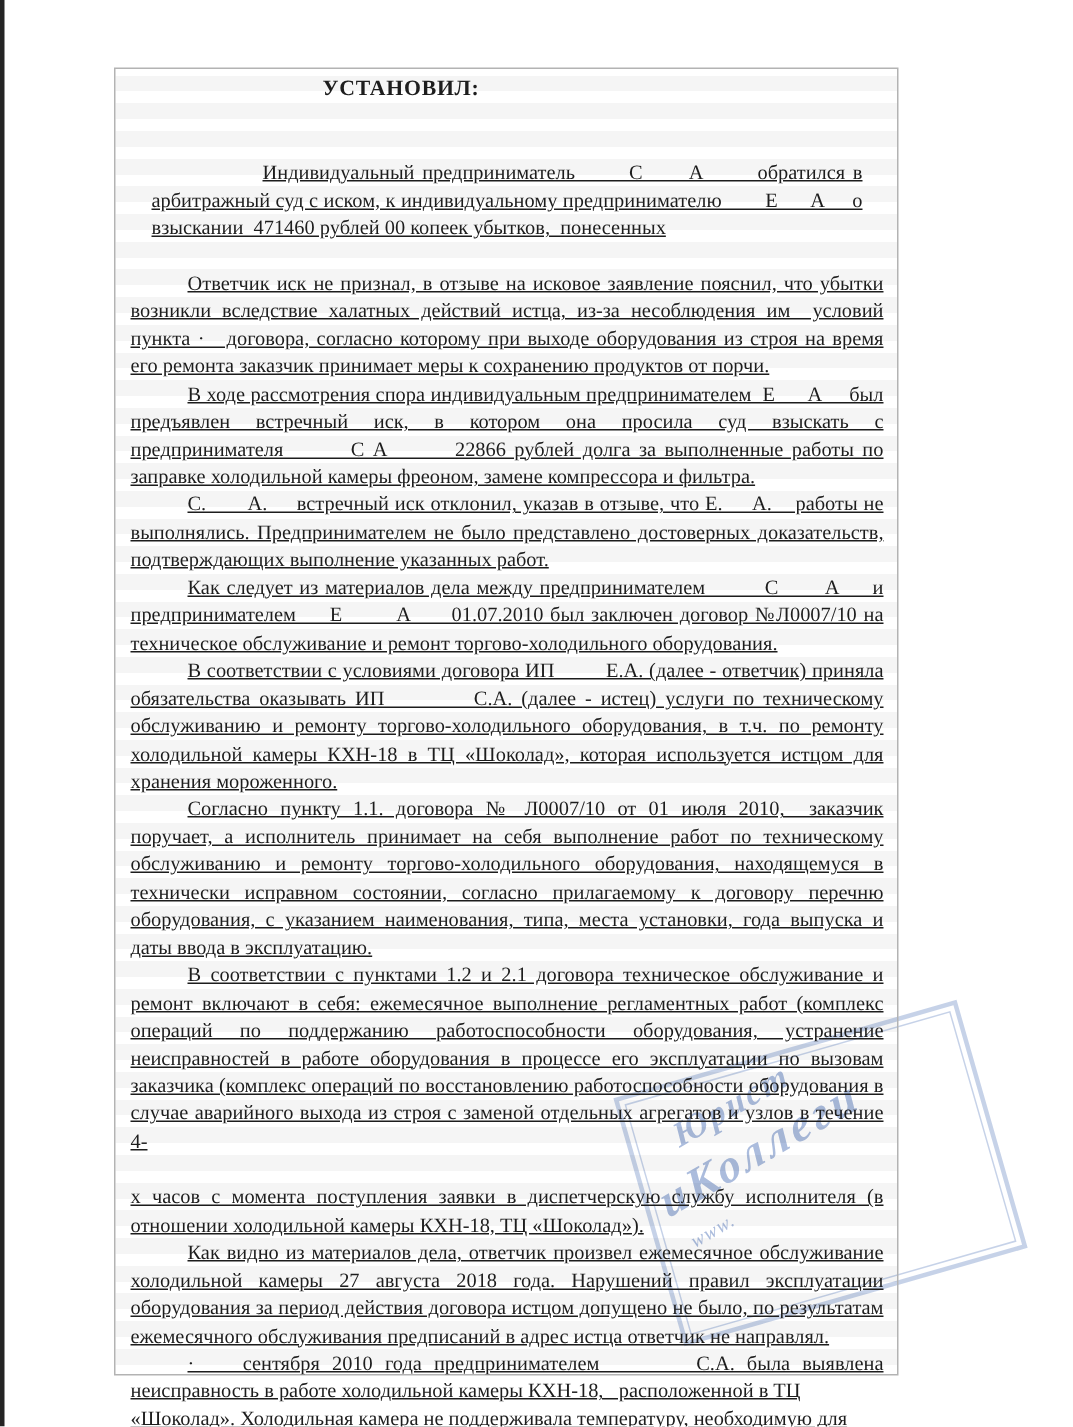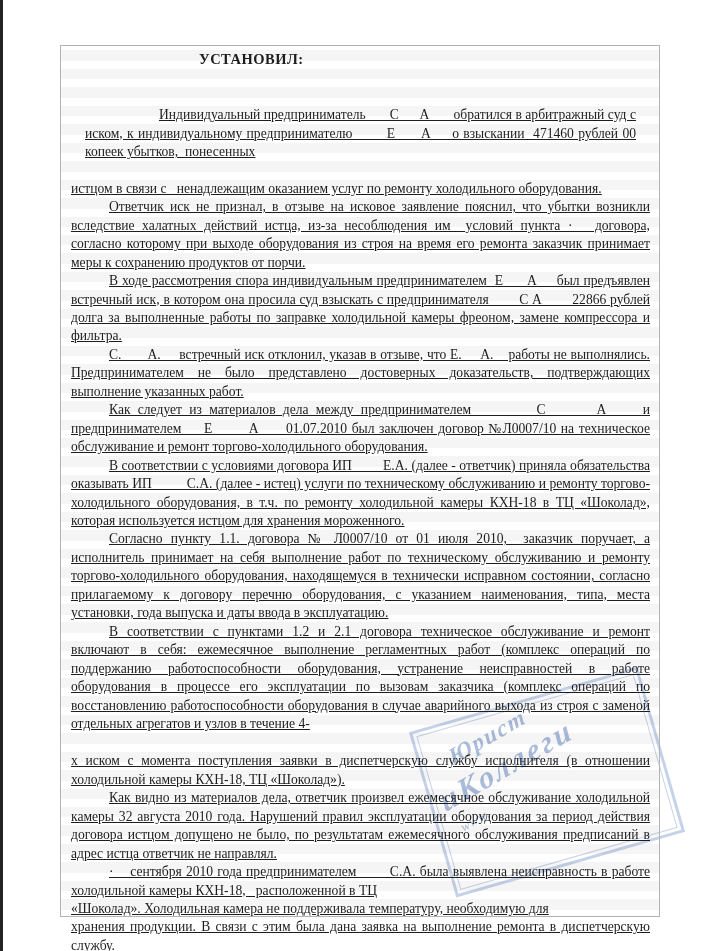--- a/index.html
+++ b/index.html
@@ -39,22 +39,22 @@
     color: rgba(147, 169, 211, 0.78);
     font-style: italic;
     line-height: 1.05;
   }
   .stamp-line1 { font-size: 23px; font-weight: bold; letter-spacing: 2px; margin-left: 26px; }
   .stamp-line2 { font-size: 31px; font-weight: bold; letter-spacing: 3px; margin-top: 6px; }
   .stamp-line3 { font-size: 13px; letter-spacing: 1px; margin-top: 8px; margin-left: 8px; }
   
   .sheet {
     position: absolute;
-    left: 60px; top: 45px;
-    width: 600px; height: 872px;
+    left: 76px; top: 45px;
+    width: 523px; height: 872px;
     box-sizing: border-box;
     border: 1px solid #b3b3b3;
     padding: 4px 9px 0 10px;
     color: #1d1d1d;
     font-size: 13.6px;
     line-height: 18.45px;
     text-align: justify;
     background-image: repeating-linear-gradient(
       to bottom,
       transparent 0px, transparent 4.5px,
@@ -89,26 +89,25 @@
     <div class="stamp-line1">Юрист</div>
     <div class="stamp-line2">иКоллеги</div>
     <div class="stamp-line3">www.</div>
   </div>
 </div>
 
 <div class="sheet">
   <p class="doc-title">УСТАНОВИЛ:</p>
 
   <p class="para lead">Индивидуальный предприниматель&nbsp;&nbsp;&nbsp;&nbsp;&nbsp;&nbsp;&nbsp;С&nbsp;&nbsp;&nbsp;&nbsp;&nbsp;&nbsp;А&nbsp;&nbsp;&nbsp;&nbsp;&nbsp;&nbsp;&nbsp;обратился в арбитражный суд с иском, к индивидуальному предпринимателю&nbsp;&nbsp;&nbsp;&nbsp;&nbsp;&nbsp;&nbsp;&nbsp;Е&nbsp;&nbsp;&nbsp;&nbsp;&nbsp;&nbsp;А&nbsp;&nbsp;&nbsp;&nbsp;&nbsp;о взыскании&nbsp; 471460 рублей 00 копеек убытков,&nbsp; понесенных</p>
-  <p class="para noindent">истцом в связи с&nbsp;&nbsp; ненадлежащим оказанием услуг по ремонту холодильного оборудования.</p>
   <p class="para indent">Ответчик иск не признал, в отзыве на исковое заявление пояснил, что убытки возникли вследствие халатных действий истца, из-за несоблюдения им&nbsp; условий пункта ·&nbsp;&nbsp;&nbsp;договора, согласно которому при выходе оборудования из строя на время его ремонта заказчик принимает меры к сохранению продуктов от порчи.</p>
   <p class="para indent">В ходе рассмотрения спора индивидуальным предпринимателем&nbsp; Е&nbsp;&nbsp;&nbsp;&nbsp;&nbsp;&nbsp;А&nbsp;&nbsp;&nbsp;&nbsp;&nbsp;был предъявлен встречный иск, в котором она просила суд взыскать с предпринимателя&nbsp;&nbsp;&nbsp;&nbsp;&nbsp;&nbsp;&nbsp;&nbsp;С А&nbsp;&nbsp;&nbsp;&nbsp;&nbsp;&nbsp;&nbsp;&nbsp;22866 рублей долга за выполненные работы по заправке холодильной камеры фреоном, замене компрессора и фильтра.</p>
   <p class="para indent">С.&nbsp;&nbsp;&nbsp;&nbsp;&nbsp;&nbsp;&nbsp;А.&nbsp;&nbsp;&nbsp;&nbsp;&nbsp;встречный иск отклонил, указав в отзыве, что Е.&nbsp;&nbsp;&nbsp;&nbsp;&nbsp;А.&nbsp;&nbsp;&nbsp;&nbsp;работы не выполнялись. Предпринимателем не было представлено достоверных доказательств, подтверждающих выполнение указанных работ.</p>
   <p class="para indent">Как следует из материалов дела между предпринимателем&nbsp;&nbsp;&nbsp;&nbsp;&nbsp;&nbsp;&nbsp;&nbsp;&nbsp;С&nbsp;&nbsp;&nbsp;&nbsp;&nbsp;&nbsp;&nbsp;А&nbsp;&nbsp;&nbsp;&nbsp;&nbsp;и предпринимателем&nbsp;&nbsp;&nbsp;&nbsp;&nbsp;Е&nbsp;&nbsp;&nbsp;&nbsp;&nbsp;&nbsp;&nbsp;&nbsp;А&nbsp;&nbsp;&nbsp;&nbsp;&nbsp;&nbsp;01.07.2010 был заключен договор №Л0007/10 на техническое обслуживание и ремонт торгово-холодильного оборудования.</p>
   <p class="para indent">В соответствии с условиями договора ИП&nbsp;&nbsp;&nbsp;&nbsp;&nbsp;&nbsp;&nbsp;&nbsp;&nbsp;Е.А. (далее - ответчик) приняла обязательства оказывать ИП&nbsp;&nbsp;&nbsp;&nbsp;&nbsp;&nbsp;&nbsp;&nbsp;&nbsp;&nbsp;С.А. (далее - истец) услуги по техническому обслуживанию и ремонту торгово-холодильного оборудования, в т.ч. по ремонту холодильной камеры КХН-18 в ТЦ «Шоколад», которая используется истцом для хранения мороженного.</p>
   <p class="para indent">Согласно пункту 1.1. договора № Л0007/10 от 01 июля 2010,&nbsp; заказчик поручает, а исполнитель принимает на себя выполнение работ по техническому обслуживанию и ремонту торгово-холодильного оборудования, находящемуся в технически исправном состоянии, согласно прилагаемому к договору перечню оборудования, с указанием наименования, типа, места установки, года выпуска и даты ввода в эксплуатацию.</p>
   <p class="para indent">В соответствии с пунктами 1.2 и 2.1 договора техническое обслуживание и ремонт включают в себя: ежемесячное выполнение регламентных работ (комплекс операций по поддержанию работоспособности оборудования, устранение неисправностей в работе оборудования в процессе его эксплуатации по вызовам заказчика (комплекс операций по восстановлению работоспособности оборудования в случае аварийного выхода из строя с заменой отдельных агрегатов и узлов в течение 4-</p>
-  <p class="para noindent gap-top">х иском с момента поступления заявки в диспетчерскую службу исполнителя (в отношении холодильной камеры КХН-18, ТЦ «Шоколад»).</p>
-  <p class="para indent">Как видно из материалов дела, ответчик произвел ежемесячное обслуживание холодильной камеры 32 августа 2010 года. Нарушений правил эксплуатации оборудования за период действия договора истцом допущено не было, по результатам ежемесячного обслуживания предписаний в адрес истца ответчик не направлял.</p>
+  <p class="para noindent gap-top">х часов с момента поступления заявки в диспетчерскую службу исполнителя (в отношении холодильной камеры КХН-18, ТЦ «Шоколад»).</p>
+  <p class="para indent">Как видно из материалов дела, ответчик произвел ежемесячное обслуживание холодильной камеры 27 августа 2018 года. Нарушений правил эксплуатации оборудования за период действия договора истцом допущено не было, по результатам ежемесячного обслуживания предписаний в адрес истца ответчик не направлял.</p>
   <p class="para indent pre">·&nbsp;&nbsp;&nbsp;&nbsp;сентября 2010 года предпринимателем&nbsp;&nbsp;&nbsp;&nbsp;&nbsp;&nbsp;&nbsp;&nbsp;С.А. была выявлена неисправность в работе холодильной камеры КХН-18,&nbsp;&nbsp;&nbsp;расположенной в ТЦ
 «Шоколад». Холодильная камера не поддерживала температуру, необходимую для
 хранения продукции. В связи с этим была дана заявка на выполнение ремонта в диспетчерскую службу.</p>
 </div>
 
 </body></html>

